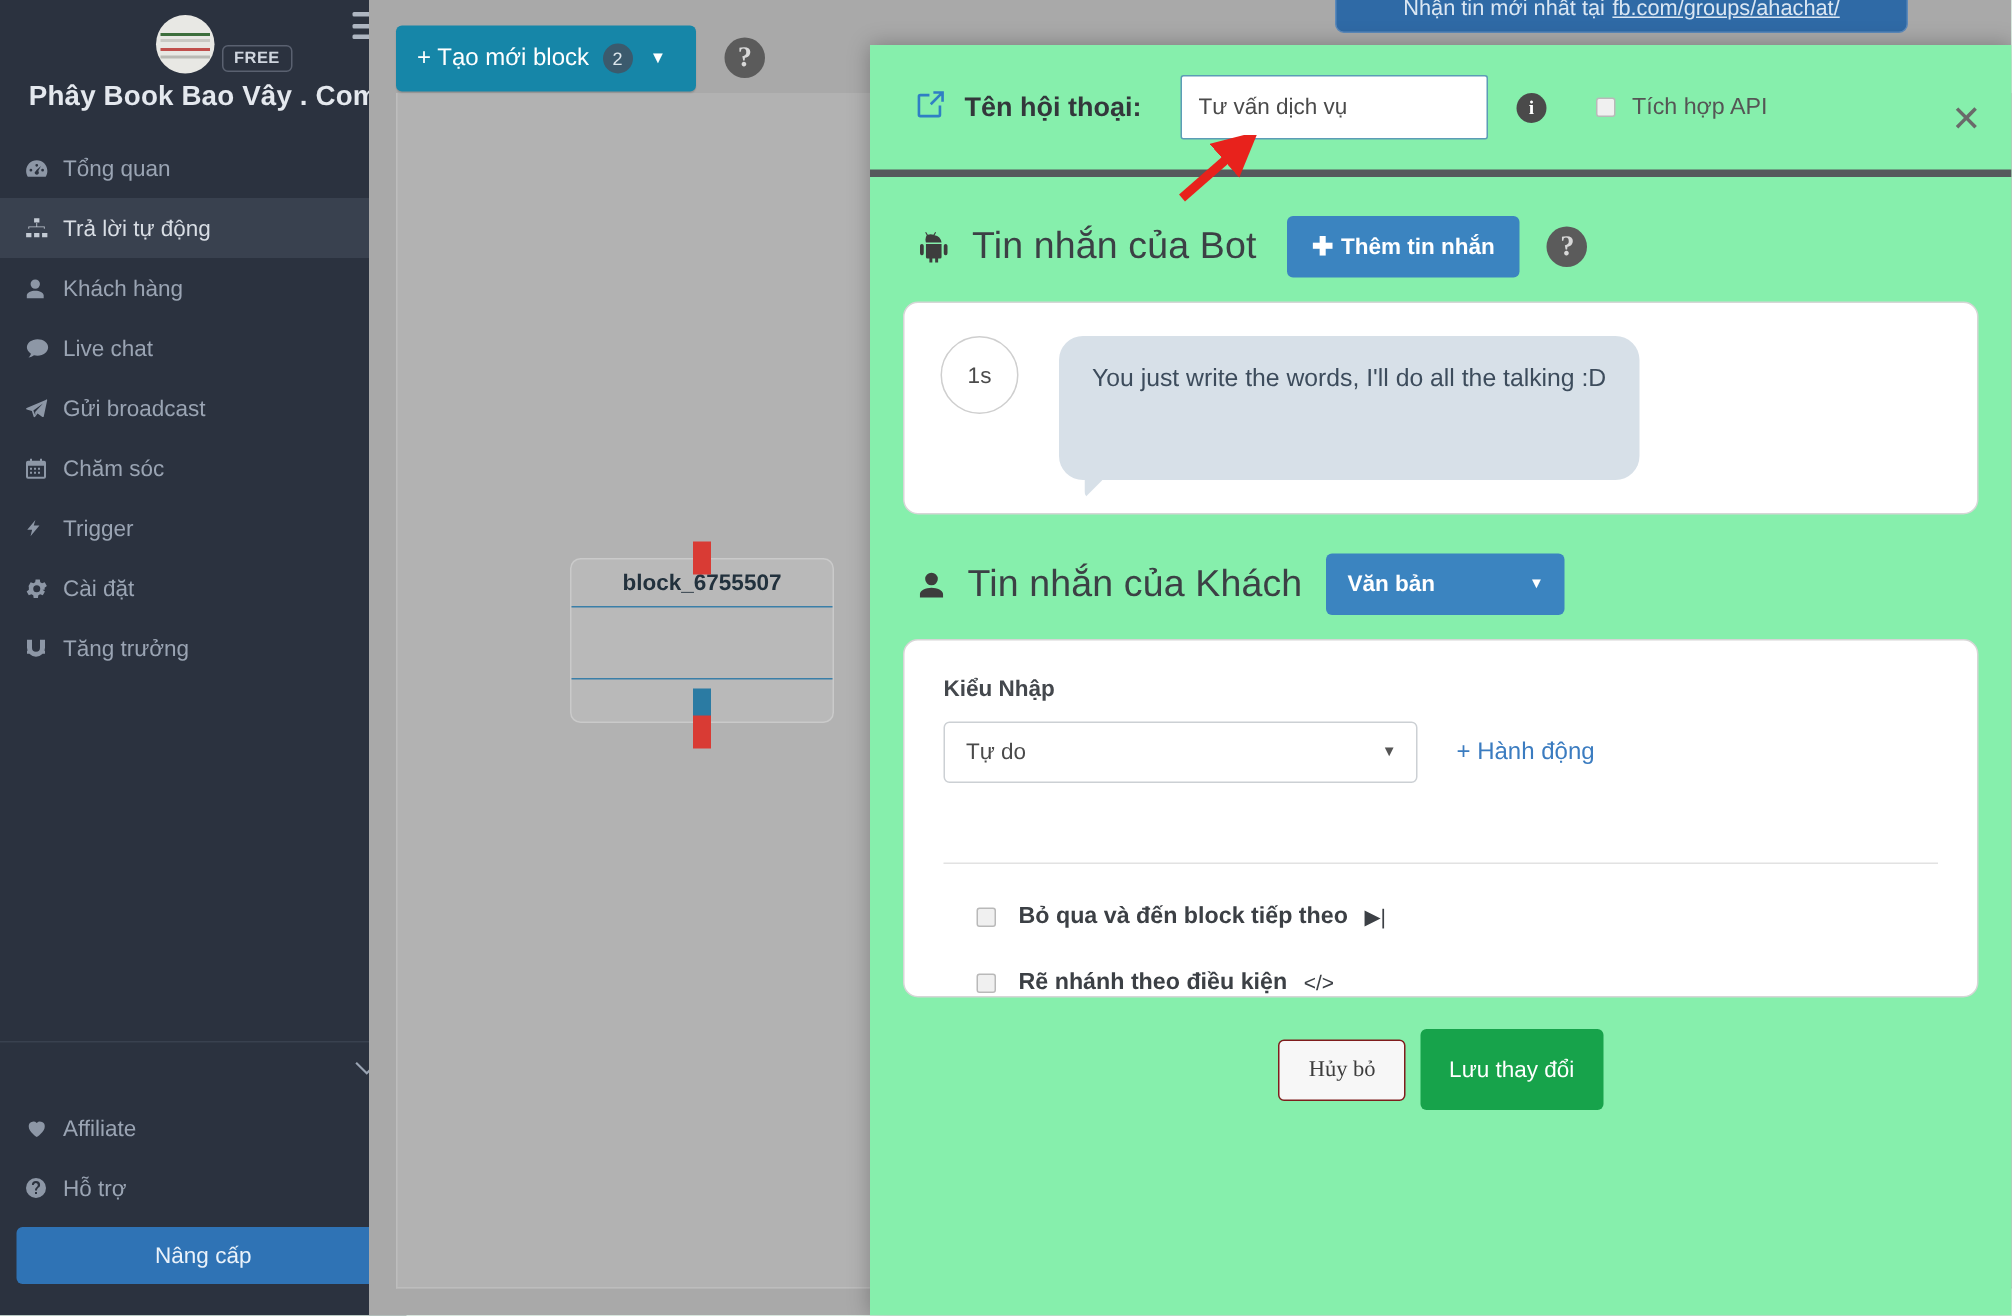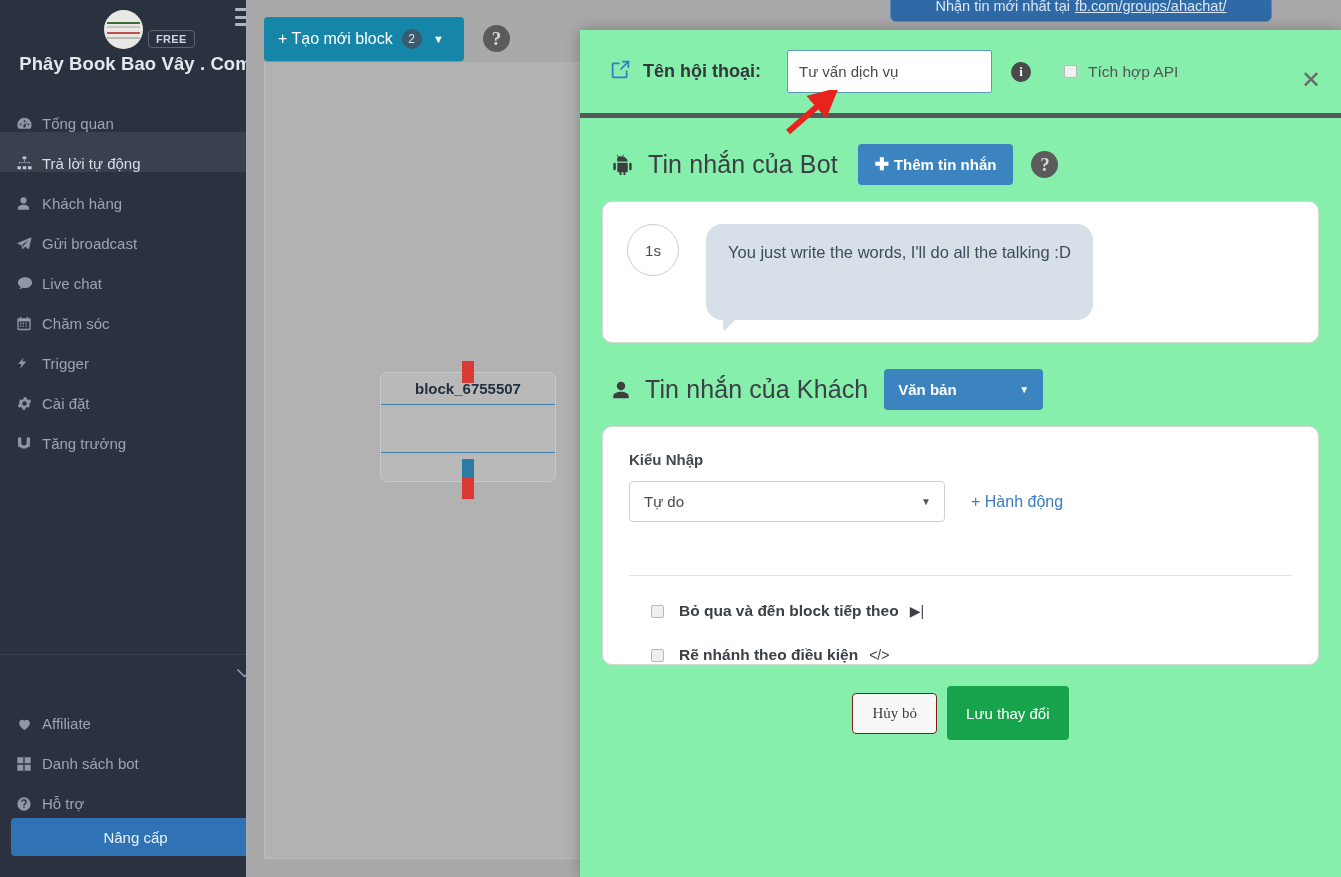--- a/index.html
+++ b/index.html
@@ -33,21 +33,21 @@
     position:absolute; right:14px; top:8px; width:22px; height:18px;
     display:flex; flex-direction:column; justify-content:space-between; cursor:pointer;
   }
   .sb-burger i { display:block; height:3px; background:#aeb6c2; border-radius:1px; }
   .sb-title {
     position:absolute; left:0; right:0; top:53px; text-align:center;
     font-size:18.5px; font-weight:bold; color:#e4e8ee; letter-spacing:.1px;
   }
   .sb-nav { display:flex; flex-direction:column; }
   .sb-item {
-    position:relative; height:40px; display:flex; align-items:flex-end;
+    position:relative; height:40px; display:flex; align-items:center;
     padding-left:16px; font-size:15px; color:#9aa4b3; cursor:pointer;
   }
   .sb-item .ic { width:26px; flex:0 0 26px; display:flex; align-items:center; justify-content:flex-start; }
   .sb-item .ic svg { fill:#8d97a6; }
   .sb-item.active { background:#39414f; color:#d8dde4; }
   .sb-item.active .ic svg { fill:#c3cad4; }
   .sb-item.active::after {
     content:""; position:absolute; right:0; top:0; bottom:0; width:4px; background:#1aa8c4;
   }
   .sb-spacer { flex:1 1 auto; }
@@ -272,34 +272,34 @@
         <span class="ic">
           <svg width="15" height="17" viewBox="0 0 24 24">
               <path d="M12 12a5 5 0 100-10 5 5 0 000 10zm0 2c-4.4 0-9 2.2-9 5v3h18v-3c0-2.8-4.6-5-9-5z"></path>
             </svg>
         </span>
         <span>Khách hàng</span>
       </div>
 
       <div class="sb-item">
         <span class="ic">
+          <svg width="18" height="17" viewBox="0 0 24 24">
+              <path d="M12 3C6.5 3 2 6.4 2 10.6c0 2.4 1.5 4.6 3.8 6-.3 1.3-1.1 2.6-2.3 3.6 1.9-.2 3.8-1 5.2-2.1 1 .2 2.1.4 3.3.4 5.5 0 10-3.4 10-7.9S17.5 3 12 3z"></path>
+            </svg>
+        </span>
+        <span>Live chat</span>
+      </div>
+
+      <div class="sb-item">
+        <span class="ic">
           <svg width="17" height="17" viewBox="0 0 24 24">
               <path d="M21.5 3.2L2.5 11.3c-.7.3-.6 1.3.1 1.5l4.8 1.4 1.6 5.1c.2.7 1.1.8 1.5.2l2.3-3.1 4.5 3.3c.5.4 1.2.1 1.3-.5l3.2-15.1c.1-.6-.5-1.1-1.3-.9zM8.8 13.7l9-6.6-7.3 7.9.1 3z"></path>
             </svg>
         </span>
         <span>Gửi broadcast</span>
-      </div>
-
-      <div class="sb-item">
-        <span class="ic">
-          <svg width="18" height="17" viewBox="0 0 24 24">
-              <path d="M12 3C6.5 3 2 6.4 2 10.6c0 2.4 1.5 4.6 3.8 6-.3 1.3-1.1 2.6-2.3 3.6 1.9-.2 3.8-1 5.2-2.1 1 .2 2.1.4 3.3.4 5.5 0 10-3.4 10-7.9S17.5 3 12 3z"></path>
-            </svg>
-        </span>
-        <span>Live chat</span>
       </div>
 
       <div class="sb-item">
         <span class="ic">
           <svg width="16" height="17" viewBox="0 0 24 24">
               <path d="M6 2v2H4a2 2 0 00-2 2v14a2 2 0 002 2h16a2 2 0 002-2V6a2 2 0 00-2-2h-2V2h-2v2H8V2H6zM4 9h16v11H4V9zm2 2v2h2v-2H6zm4 0v2h2v-2h-2zm4 0v2h2v-2h-2zM6 15v2h2v-2H6zm4 0v2h2v-2h-2zm4 0v2h2v-2h-2z"></path>
             </svg>
         </span>
         <span>Chăm sóc</span>
       </div>
@@ -344,28 +344,20 @@
     </div>
 
     <div class="sb-bottom">
       <div class="sb-item">
         <span class="ic">
           <svg width="17" height="16" viewBox="0 0 24 24">
               <path d="M12 21s-8-5.2-8-10.3A4.7 4.7 0 0112 7a4.7 4.7 0 018 3.7C20 15.8 12 21 12 21z"></path>
             </svg>
         </span>
         <span>Affiliate</span>
-      </div>
-      <div class="sb-item">
-        <span class="ic">
-          <svg width="16" height="16" viewBox="0 0 24 24">
-              <path d="M2 2h9v9H2zM13 2h9v9h-9zM2 13h9v9H2zM13 13h9v9h-9z"></path>
-            </svg>
-        </span>
-        <span>Danh sách bot</span>
       </div>
       <div class="sb-item">
         <span class="ic">
           <svg width="16" height="16" viewBox="0 0 24 24">
               <path d="M12 2a10 10 0 100 20 10 10 0 000-20zm1 16h-2v-2h2v2zm1.8-6.7l-.9.9c-.6.6-.9 1.1-.9 2.3h-2v-.5c0-.9.4-1.7 1-2.3l1.2-1.2a2 2 0 10-3.4-1.4H7.9a4.1 4.1 0 118.2 0c0 .8-.3 1.6-.9 2.2z"></path>
             </svg>
         </span>
         <span>Hỗ trợ</span>
       </div>
       <div class="sb-upgrade">

